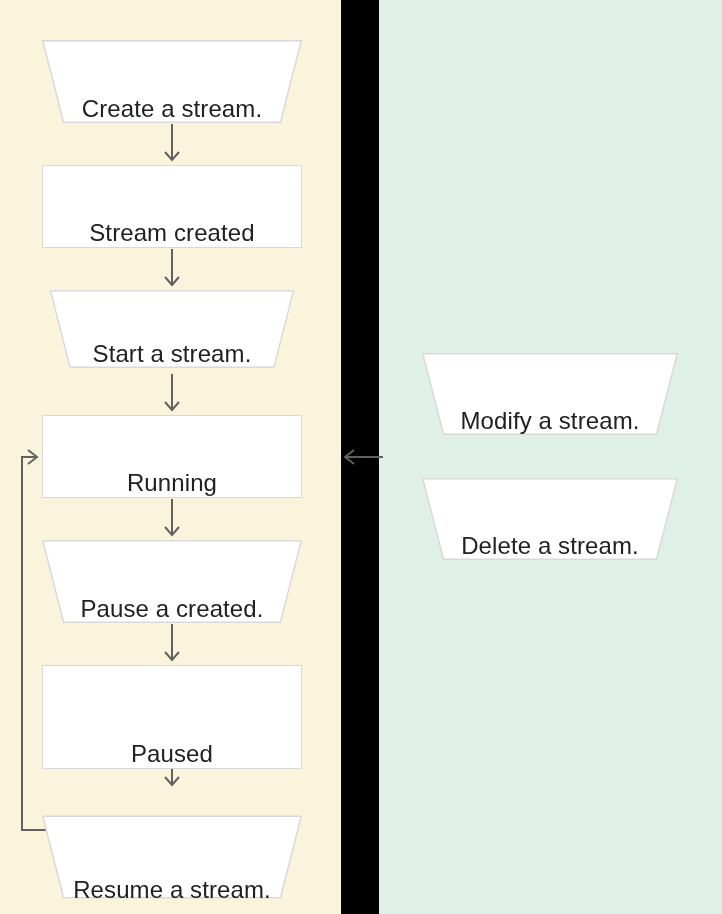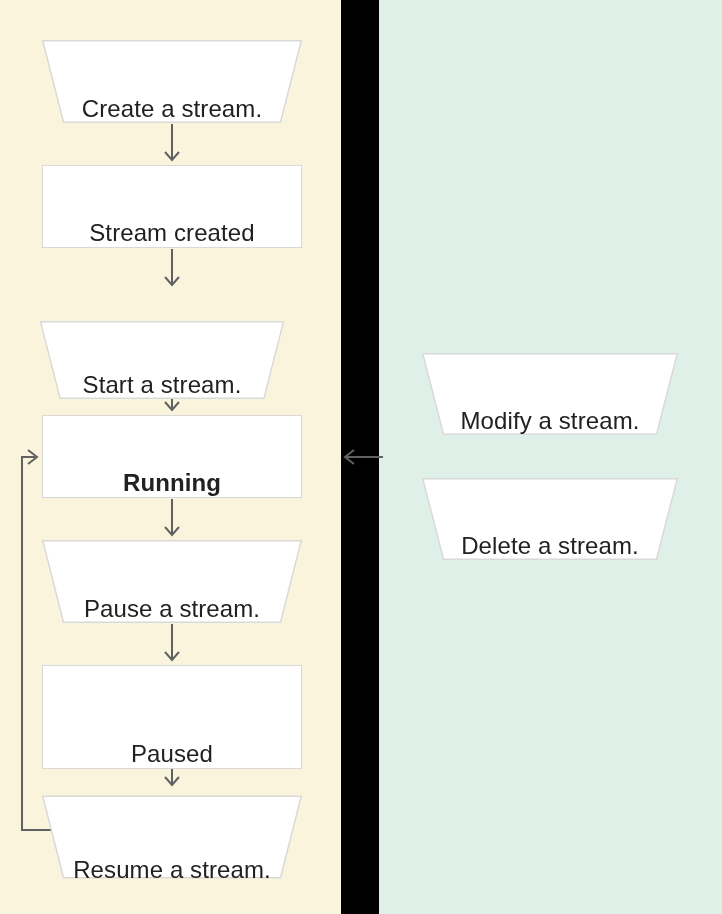--- a/index.html
+++ b/index.html
@@ -63,25 +63,25 @@
     position: relative;
     font-size: 24px;
     color: #212121;
     white-space: nowrap;
     letter-spacing: 0.1px;
   }
 
   
   .n0 { left: 42px;  top: 40px;  width: 260px; height: 83px; }
   .n1 { left: 42px;  top: 165px; width: 260px; height: 83px; }
-  .n2 { left: 32px;  top: 290px; width: 260px; height: 78px; margin-top: 31px; }
-  .n3 { left: 42px;  top: 415px; width: 260px; height: 83px; font-weight: bold; }
+  .n2 { left: 42px;  top: 290px; width: 260px; height: 78px; }
+  .n3 { left: 42px;  top: 415px; width: 260px; height: 83px; }
   .n4 { left: 42px;  top: 540px; width: 260px; height: 83px; }
   .n5 { left: 42px;  top: 665px; width: 260px; height: 104px; }
-  .n6 { left: 42px;  top: 790px; width: 260px; height: 94px; }
+  .n6 { left: 42px;  top: 810px; width: 260px; height: 94px; }
   
   .r0 { left: 422px; top: 353px; width: 256px; height: 82px; }
   .r1 { left: 422px; top: 478px; width: 256px; height: 82px; }
 </style>
 </head>
 <body>
 
 <div class="stage">
 
   <div class="panel left"></div>
@@ -145,21 +145,21 @@
   </div>
 
   <div class="node rectangle n3">
     <span class="lbl">Running</span>
   </div>
 
   <div class="node trapezoid n4">
     <svg class="shape" viewBox="0 0 260 83">
       <polygon points="0.75,0.75 259.25,0.75 238.5,82.25 21.5,82.25"></polygon>
     </svg>
-    <span class="lbl">Pause a stream.</span>
+    <span class="lbl">Pause a created.</span>
   </div>
 
   <div class="node rectangle n5">
     <span class="lbl">Paused</span>
   </div>
 
   <div class="node trapezoid n6">
     <svg class="shape" viewBox="0 0 260 83">
       <polygon points="0.75,0.75 259.25,0.75 238.5,82.25 21.5,82.25"></polygon>
     </svg>

